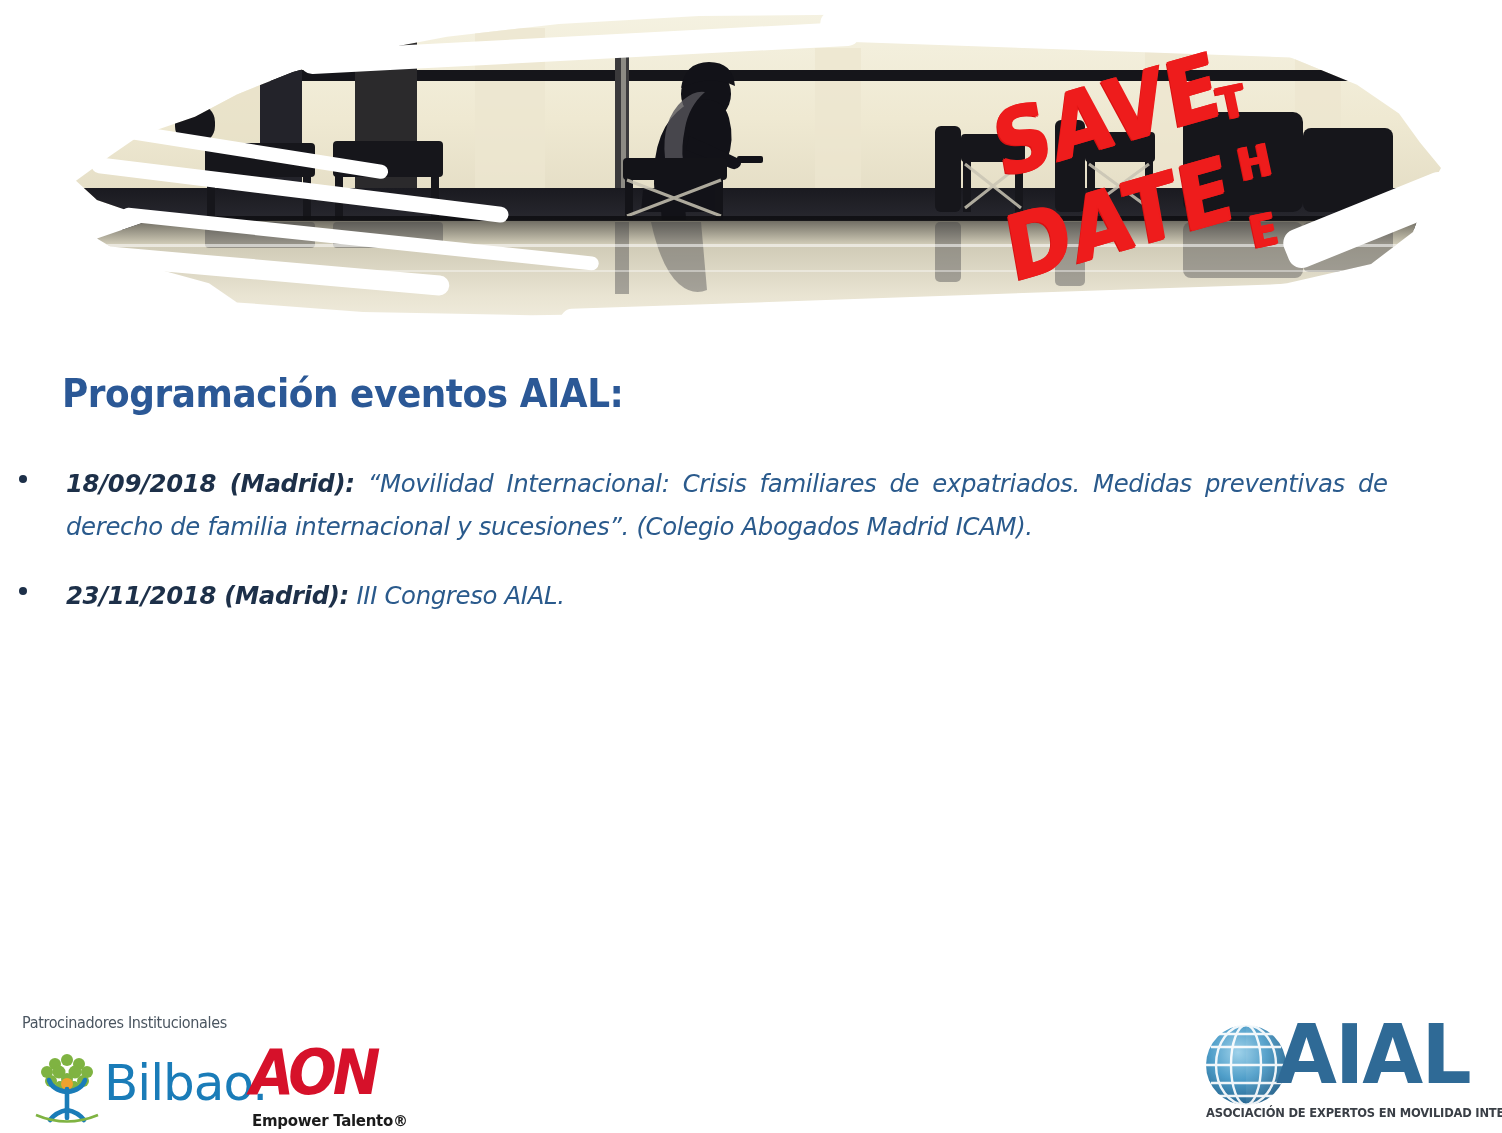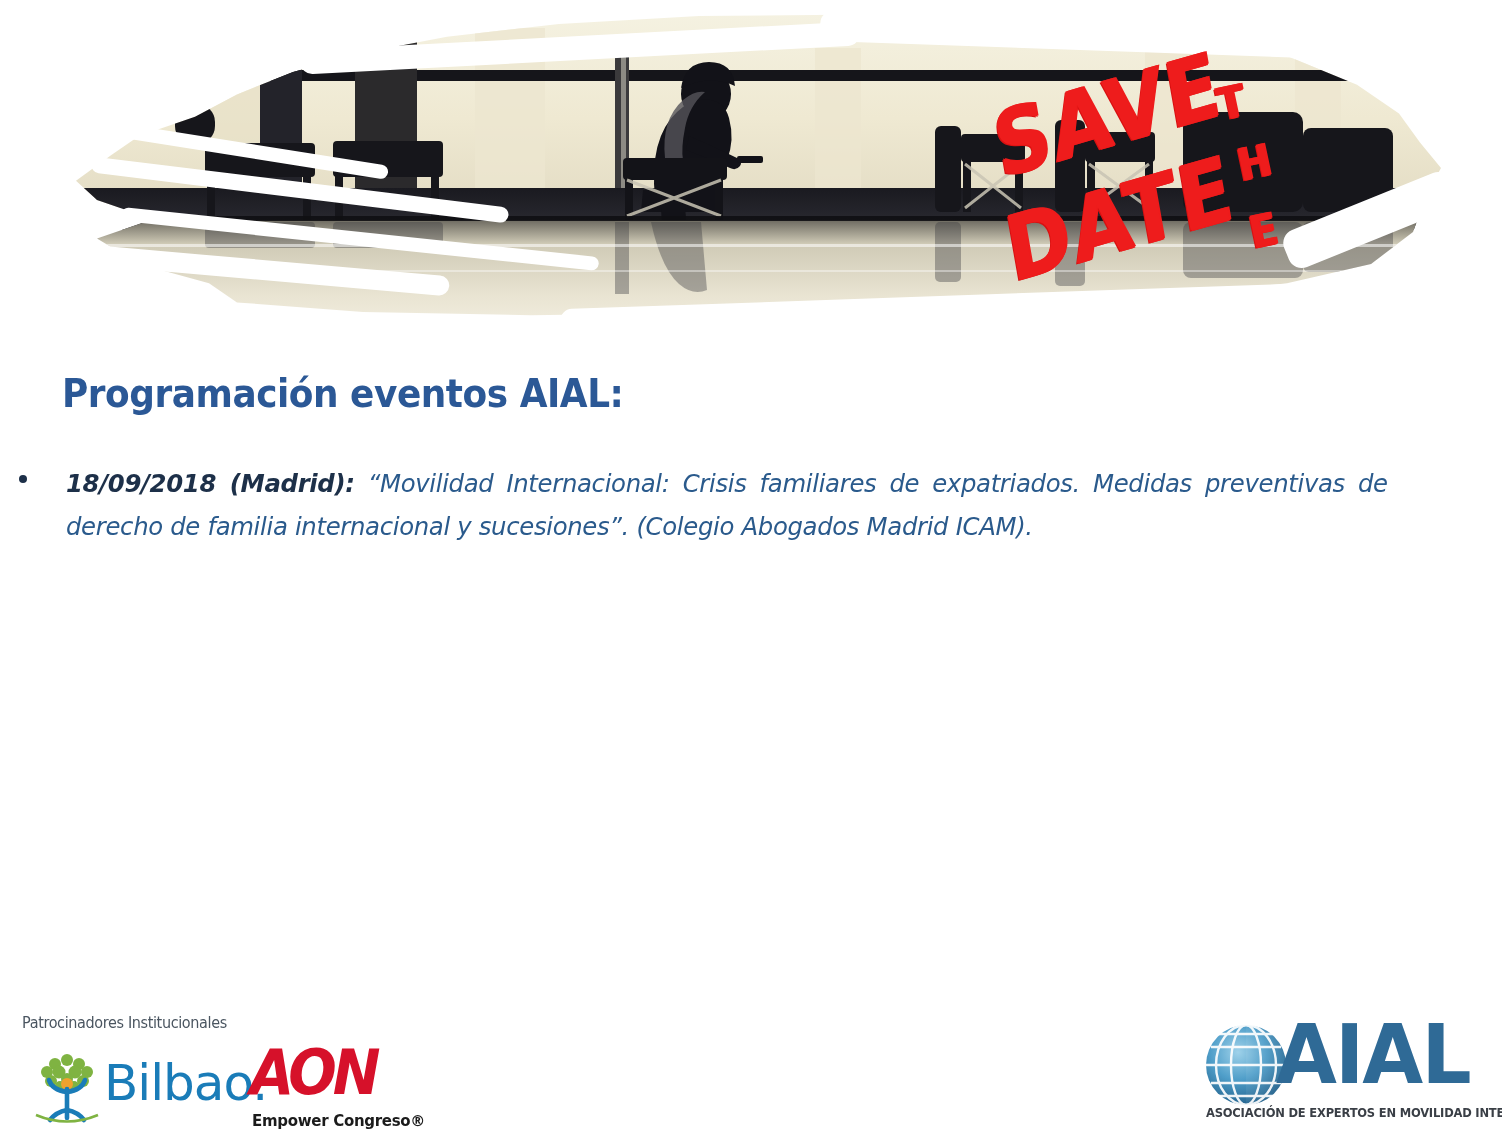--- a/index.html
+++ b/index.html
@@ -345,20 +345,26 @@
   <div class="bullet-row">
     <span class="bullet-dot"></span>
     <div class="bullet-text">
       <span class="dt">18/09/2018 (Madrid):</span><span> “Movilidad Internacional: Crisis familiares de expatriados. Medidas preventivas de derecho de familia internacional y sucesiones”. (Colegio Abogados Madrid ICAM).</span>
     </div>
   </div>
 
 
 
 
+  <div class="bullet-row">
+    <span class="bullet-dot"></span>
+    <div class="bullet-text noj">
+      <span class="dt">23/11/2018 (Madrid):</span><span> III Congreso AIAL.</span>
+    </div>
+  </div>
 </div>
 
 <div id="sponsors-label">Patrocinadores Institucionales</div>
 
 <div id="cigna">
   <svg id="cigna-mark" viewBox="0 0 74 76">
     <g fill="#7fb342">
       <circle cx="37" cy="12" r="6"></circle>
       <circle cx="25" cy="16" r="6"></circle>
       <circle cx="49" cy="16" r="6"></circle>
@@ -380,21 +386,21 @@
       <path d="M37 62 Q26 64 20 72"></path>
       <path d="M37 62 Q48 64 54 72"></path>
     </g>
     <path d="M6 67 Q37 80 68 67" fill="none" stroke="#7fb342" stroke-width="2.6"></path>
   </svg>
   <div id="cigna-word">Bilbao.</div>
 </div>
 
 <div id="aon">
   <div id="aon-word">AON</div>
-  <div id="aon-tag">Empower Congreso®</div>
+  <div id="aon-tag">Empower Talento®</div>
 </div>
 
 <div id="aial-logo">
   <svg id="aial-globe" viewBox="0 0 92 86">
     <defs>
       <radialGradient id="globeG" cx="40%" cy="34%" r="72%">
         <stop offset="0%" stop-color="#9fd2ea"></stop>
         <stop offset="48%" stop-color="#4f9ec9"></stop>
         <stop offset="100%" stop-color="#1d5b86"></stop>
       </radialGradient>

